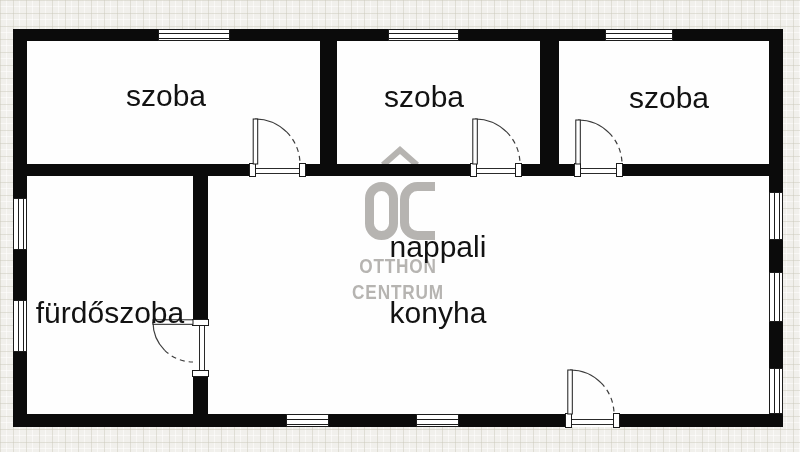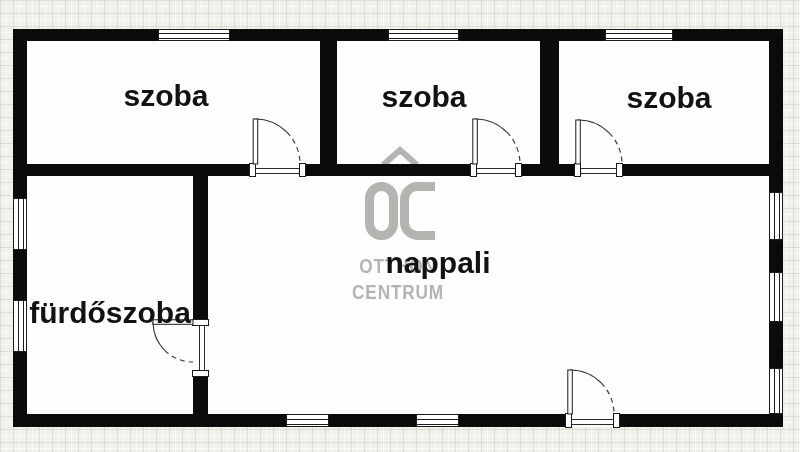--- a/index.html
+++ b/index.html
@@ -29,21 +29,21 @@
   .thr .mid{position:absolute;}
   .thr.h .mid{left:6px;right:6px;top:50%;height:4px;margin-top:-2px;border-top:1px solid #2a2a2a;border-bottom:1px solid #2a2a2a;}
   .thr.v .mid{top:6px;bottom:6px;left:50%;width:4px;margin-left:-2px;border-left:1px solid #2a2a2a;border-right:1px solid #2a2a2a;}
   .jamb{position:absolute;background:#fff;border:1px solid #1c1c1c;box-sizing:border-box;}
   .thr.h .jamb{top:-1px;bottom:-1px;width:7px;}
   .thr.h .jamb.a{left:0;} .thr.h .jamb.b{right:0;}
   .thr.v .jamb{left:-1px;right:-1px;height:7px;}
   .thr.v .jamb.a{top:0;} .thr.v .jamb.b{bottom:0;}
   svg.overlay{position:absolute;left:0;top:0;z-index:5;pointer-events:none;}
   svg.wmk{position:absolute;left:0;top:0;z-index:2;pointer-events:none;}
-  .label{position:absolute;color:var(--ink,#121212);font-size:30px;line-height:32px;white-space:nowrap;transform:translate(-50%,-50%);z-index:6;font-weight:bold;}
+  .label{position:absolute;color:var(--ink,#121212);font-size:30px;line-height:32px;white-space:nowrap;transform:translate(-50%,-50%);z-index:6;}
   .label.multi{line-height:33px;white-space:pre;}
   .wmtext{position:absolute;color:var(--wm,#b6b4b1);font-weight:bold;font-size:21px;letter-spacing:1px;transform:translate(-50%,-50%) scaleX(.82);z-index:2;white-space:nowrap;}
 </style>
 </head>
 <body>
 
 <div class="abs floor"></div>
 
 <svg class="wmk" width="800" height="452">
   <path d="M383,165 L400,150 L417,165" fill="none" stroke="#b6b4b1" stroke-width="6"></path>
@@ -143,13 +143,13 @@
 
   <path d="M153,322 A40,40 0 0 0 164.7,350.3" fill="none" stroke="#3c3c3c" stroke-width="1.2"></path>
   <path d="M164.7,350.3 A40,40 0 0 0 193,362" fill="none" stroke="#3c3c3c" stroke-width="1.2" stroke-dasharray="5 4"></path>
   <rect x="153" y="319.8" width="40" height="4.5" fill="#fff" stroke="#1c1c1c" stroke-width="1"></rect>
 </svg>
 
 <div class="label" style="left:166px;top:96px;">szoba</div>
 <div class="label" style="left:424px;top:97px;">szoba</div>
 <div class="label" style="left:669px;top:98px;">szoba</div>
 <div class="label" style="left:110px;top:265px;margin-top:48px;">fürdőszoba</div>
-<div class="label multi" style="left:438px;top:279px;"><span>nappali</span><br><br></div>
+<div class="label multi" style="left:438px;top:279px;"><span>nappali</span><br><br><span>konyha</span></div>
 
 </body></html>

